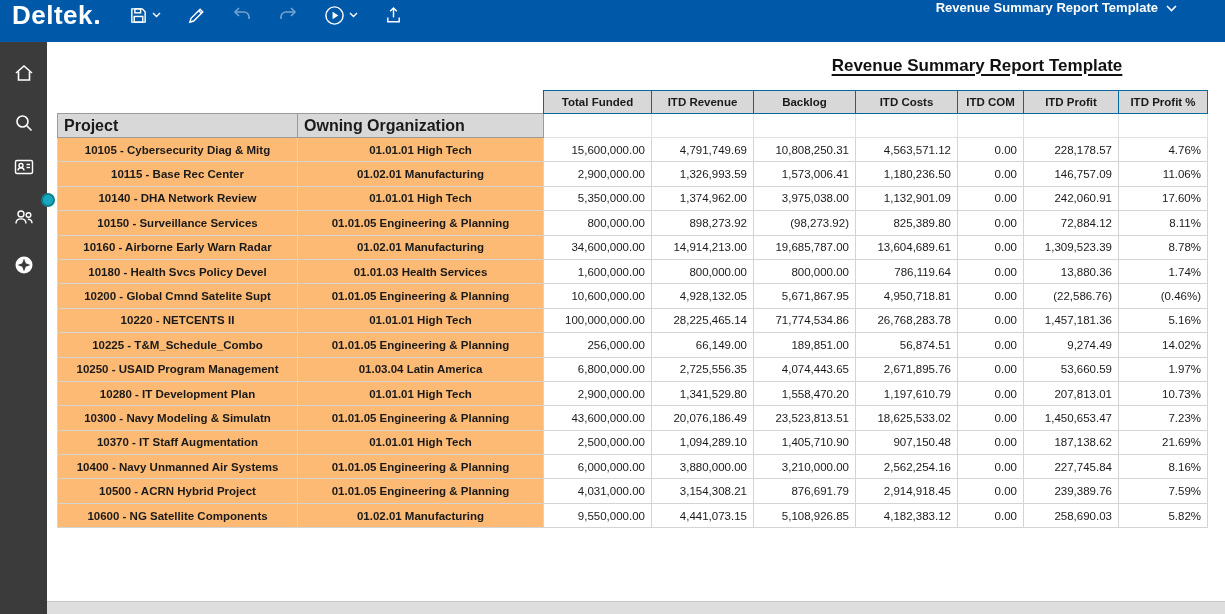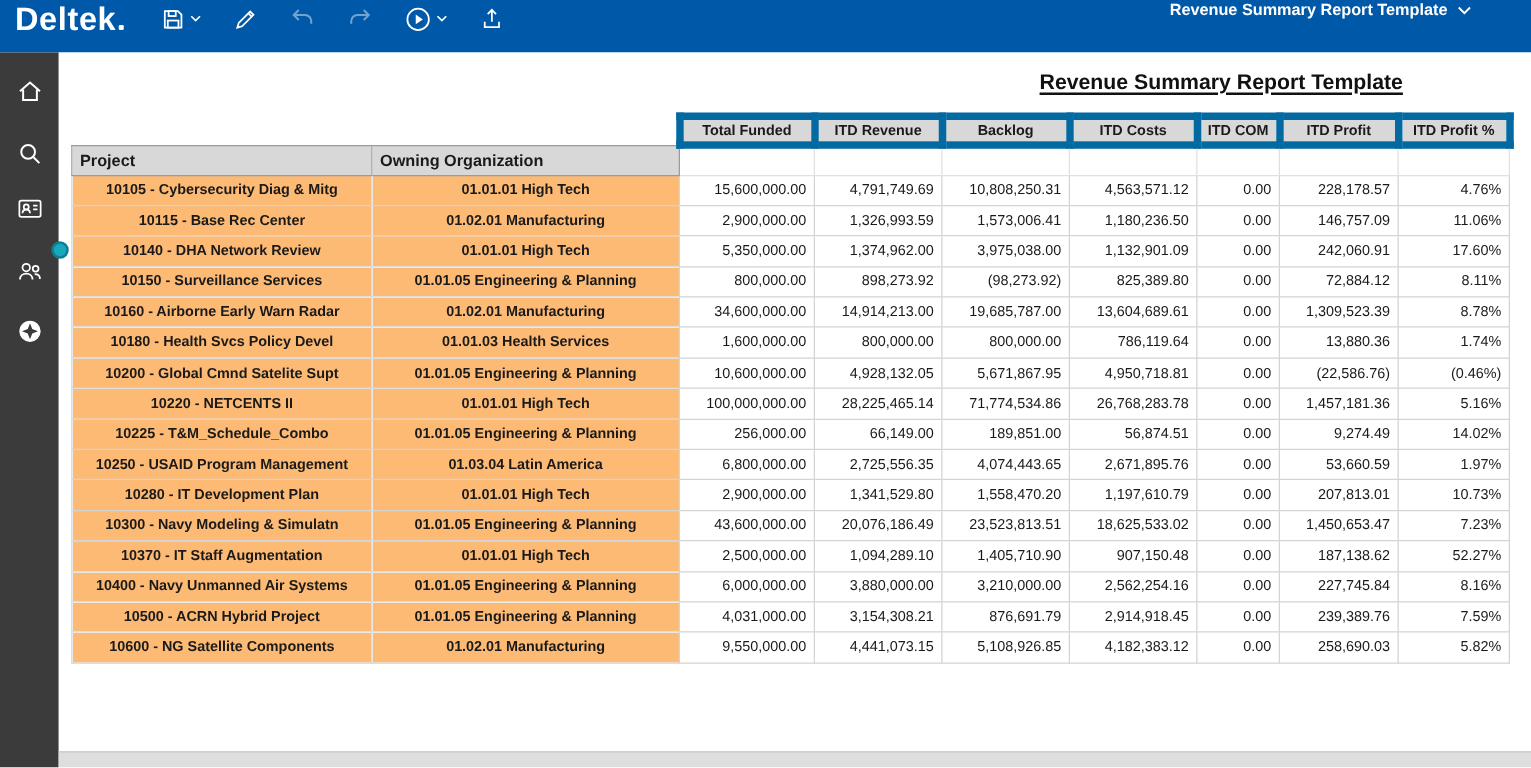--- a/index.html
+++ b/index.html
@@ -41,26 +41,26 @@
     text-decoration: underline; text-decoration-thickness: 2px; text-underline-offset: 3px;
   }
   
   table.report {
     position: absolute; left: 10px; top: 48px; width: 1150px;
     border-collapse: collapse; table-layout: fixed; color: #1a1a1a;
   }
   table.report td, table.report th { overflow: hidden; white-space: nowrap; }
   th.h-empty { border: none; background: #fff; height: 23px; }
   th.h-val {
-    background: #D8D8D8; border: 6px solid #0369a1; font-weight: 700;
+    background: #D8D8D8; border: 1px solid #0369a1; font-weight: 700;
     font-size: 11.5px; text-align: center; height: 23px;
   }
   th.h-left {
     background: #D8D8D8; border: 1px solid #9B9B9B; font-weight: 700;
-    font-size: 13px; text-align: left; padding-left: 6px; height: 24px;
+    font-size: 16px; text-align: left; padding-left: 6px; height: 24px;
   }
   td.h-blank { background: #fff; border: 1px solid #E0E0E0; height: 24px; }
   tbody td { border: 1px solid #D4D4D4; font-size: 11.5px; height: 24.4px; }
   td.proj, td.org { background: #fdba74; font-weight: 700; text-align: center; }
   td.org { white-space: pre; }
   td.num { text-align: right; padding-right: 6px; background: #fff; }
   
   .hscroll {
     position: absolute; left: 47px; bottom: 0; width: 1178px; height: 13px;
     background: #DEDEDE; border-top: 1px solid #C6C6C6;
@@ -377,21 +377,21 @@
         </tr>
         <tr>
           <td class="proj">10370 - IT Staff Augmentation</td>
           <td class="org">01.01.01   High Tech</td>
           <td class="num">2,500,000.00</td>
           <td class="num">1,094,289.10</td>
           <td class="num">1,405,710.90</td>
           <td class="num">907,150.48</td>
           <td class="num">0.00</td>
           <td class="num">187,138.62</td>
-          <td class="num">52.27%</td>
+          <td class="num">21.69%</td>
         </tr>
         <tr>
           <td class="proj">10400 - Navy Unmanned Air Systems</td>
           <td class="org">01.01.05   Engineering &amp; Planning</td>
           <td class="num">6,000,000.00</td>
           <td class="num">3,880,000.00</td>
           <td class="num">3,210,000.00</td>
           <td class="num">2,562,254.16</td>
           <td class="num">0.00</td>
           <td class="num">227,745.84</td>

